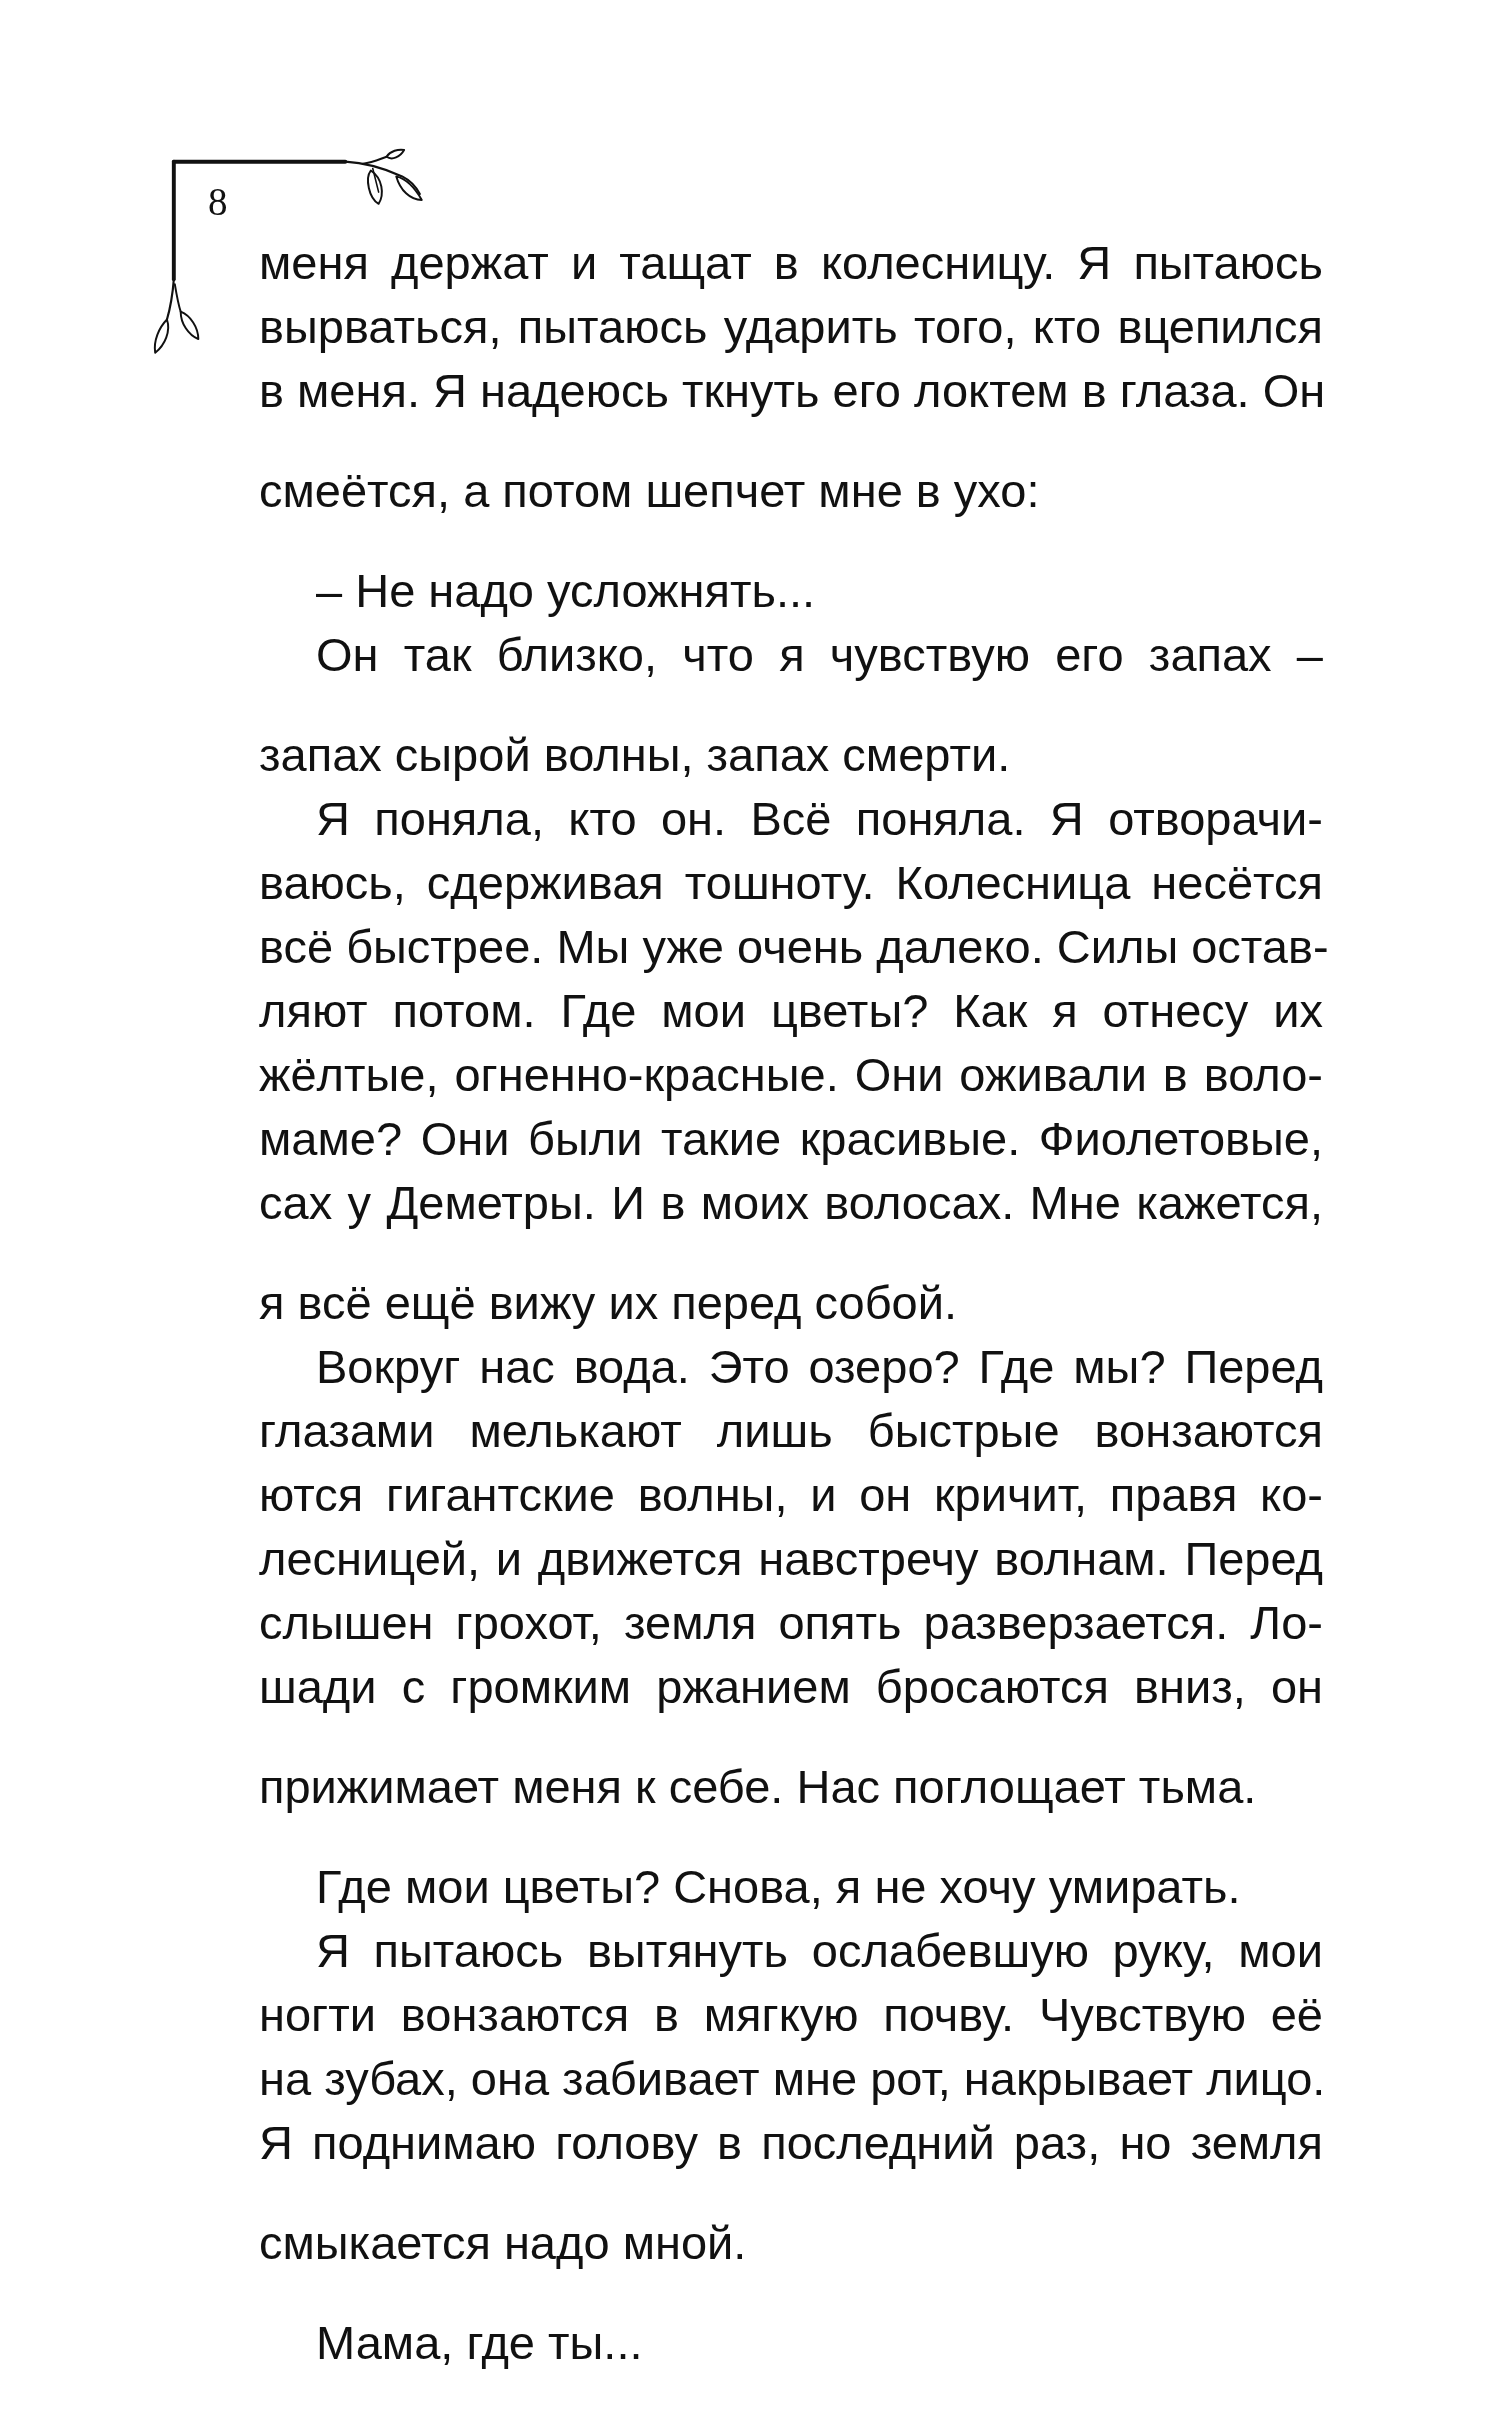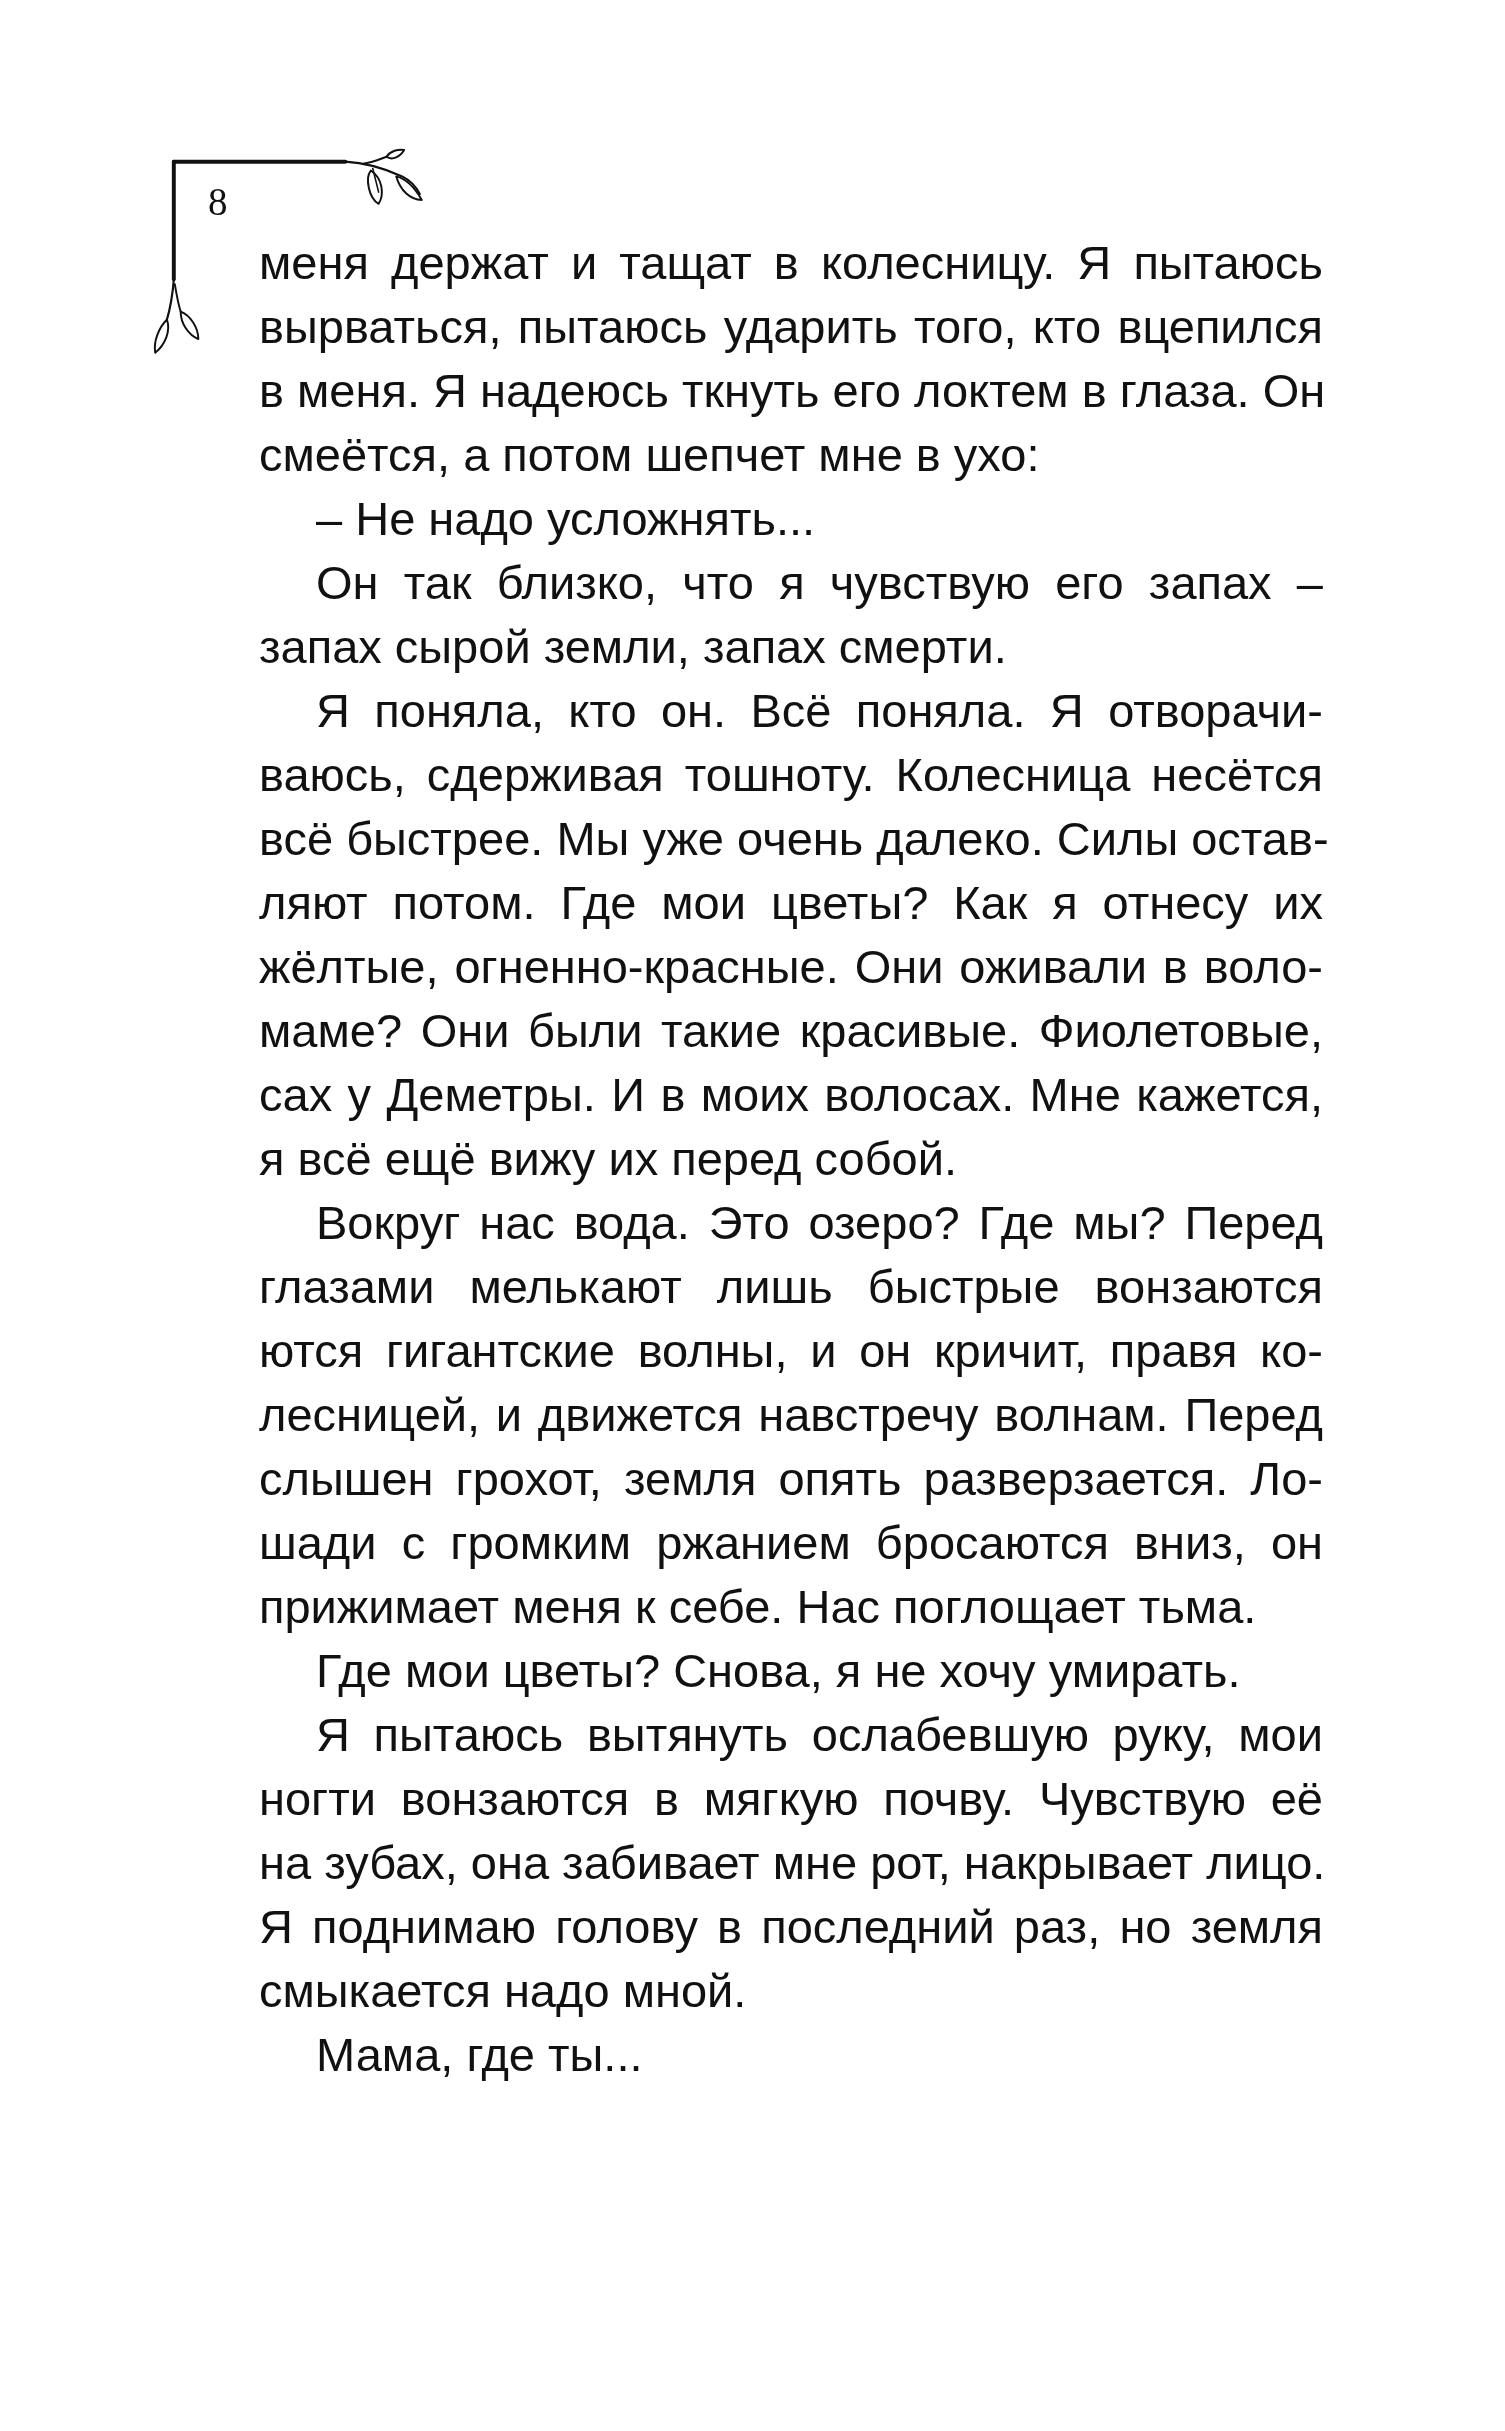--- a/index.html
+++ b/index.html
@@ -11,21 +11,21 @@
     font-family: "Liberation Serif", "DejaVu Serif", serif;
     font-size: 39px; line-height: 43px; color: #111;
   }
   .text-block {
     position: absolute; left: 259px; top: 231px; width: 1064px;
     font-family: Liberation Sans, sans-serif;
     font-size: 47px; line-height: 64px; color: #111;
     text-align: justify; hyphens: manual;
   }
   .line { display: block; height: 64px; white-space: nowrap; text-align-last: justify; text-align: justify; }
-  .line.last { text-align-last: left; }
+  .line.last { text-align-last: left; margin-top: 36px; }
   .line.indent { padding-left: 57px; }
 </style>
 </head>
 <body>
 
 <div class="page">
 
   <svg class="ornament" viewBox="0 0 1536 400" width="1506" height="392" xmlns="http://www.w3.org/2000/svg">
     <g fill="none" stroke="#111" stroke-linecap="round" stroke-linejoin="round">
 
@@ -53,21 +53,21 @@
         <span class="line">меня держат и тащат в колесницу. Я пытаюсь</span>
         <span class="line">вырваться, пытаюсь ударить того, кто вцепился</span>
         <span class="line">в меня. Я надеюсь ткнуть его локтем в глаза. Он</span>
         <span class="line last">смеётся, а потом шепчет мне в ухо:</span>
       </div>
       <div>
         <span class="line indent last">– Не надо усложнять...</span>
       </div>
       <div>
         <span class="line indent">Он так близко, что я чувствую его запах –</span>
-        <span class="line last">запах сырой земли, запах смерти.</span>
+        <span class="line last">запах сырой волны, запах смерти.</span>
       </div>
       <div>
         <span class="line indent">Я поняла, кто он. Всё поняла. Я отворачи-</span>
         <span class="line">ваюсь, сдерживая тошноту. Колесница несётся</span>
         <span class="line">всё быстрее. Мы уже очень далеко. Силы остав-</span>
         <span class="line">ляют потом. Где мои цветы? Как я отнесу их</span>
         <span class="line">жёлтые, огненно-красные. Они оживали в воло-</span>
         <span class="line">маме? Они были такие красивые. Фиолетовые,</span>
         <span class="line">сах у Деметры. И в моих волосах. Мне кажется,</span>
         <span class="line last">я всё ещё вижу их перед собой.</span>

